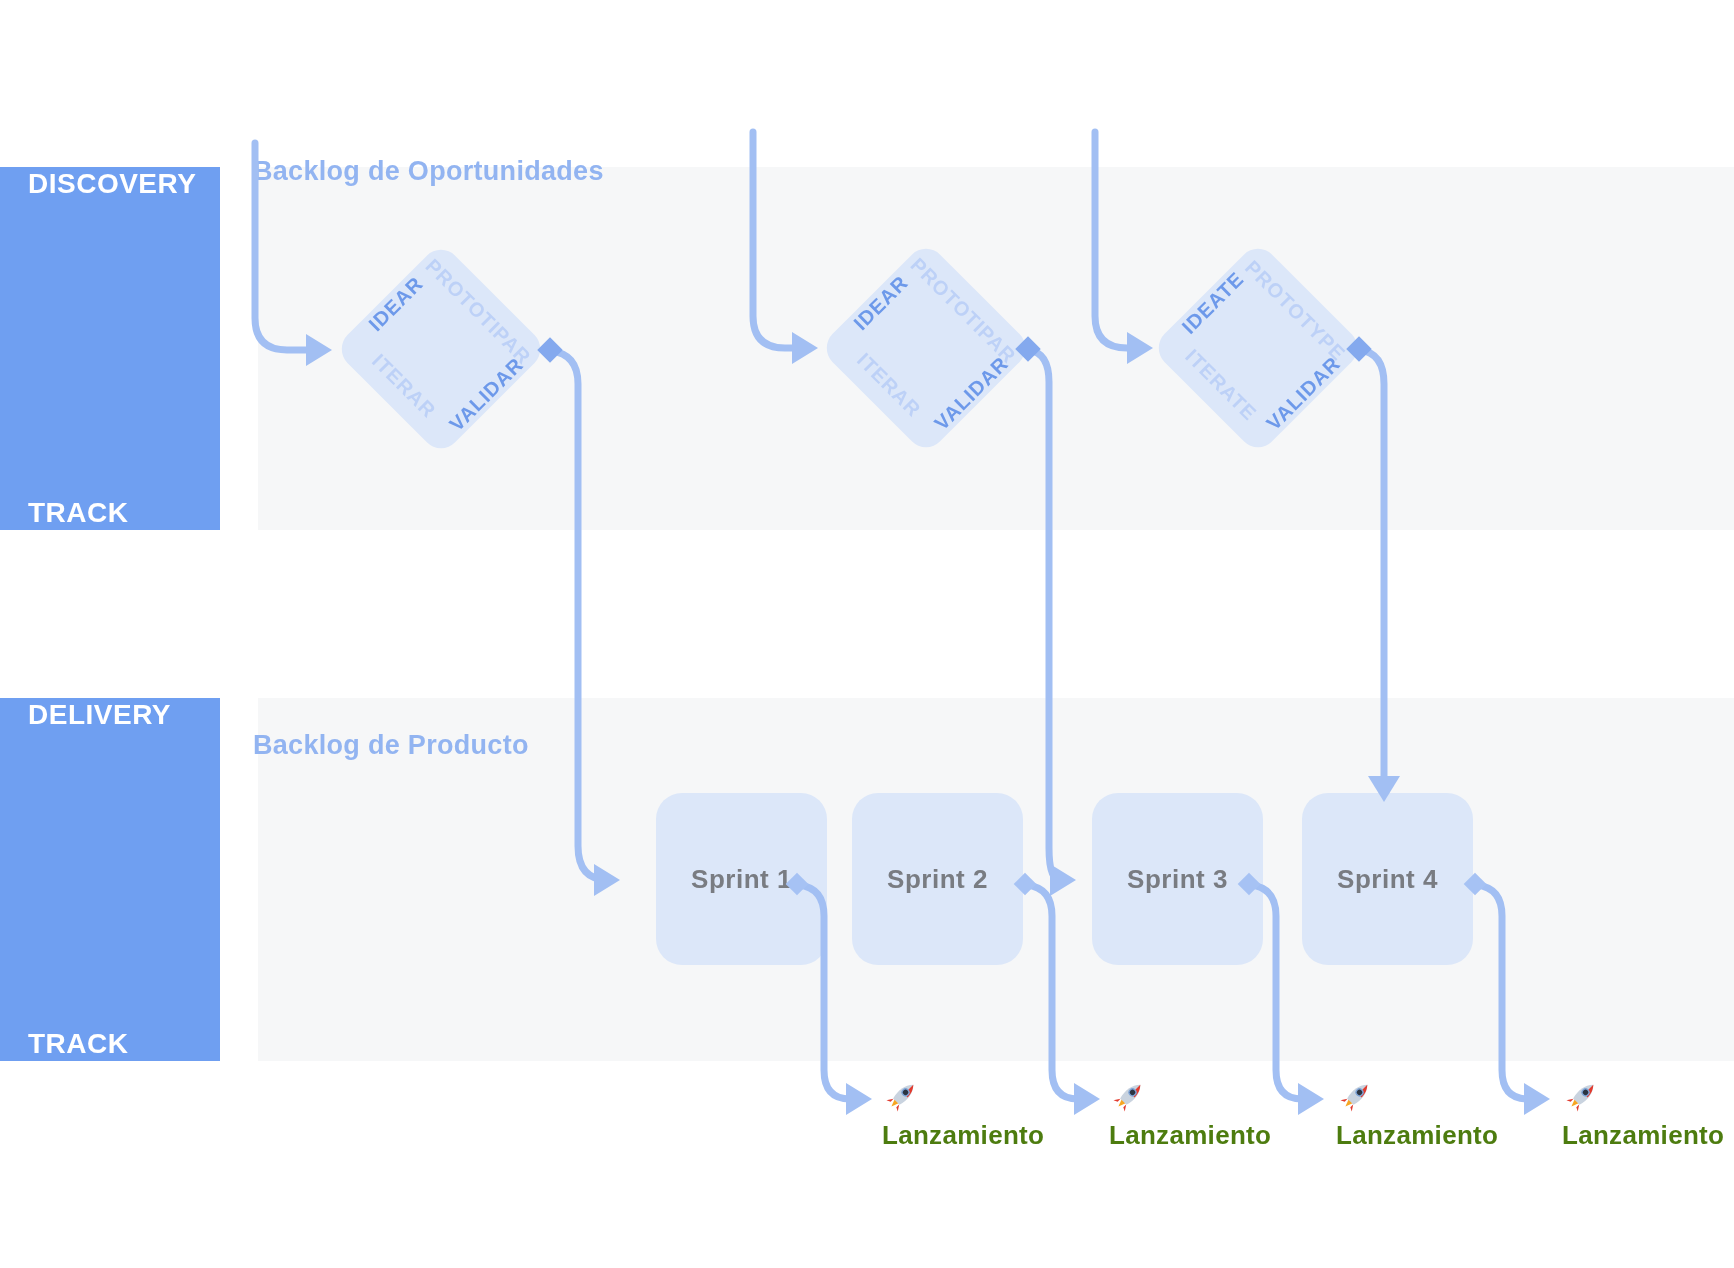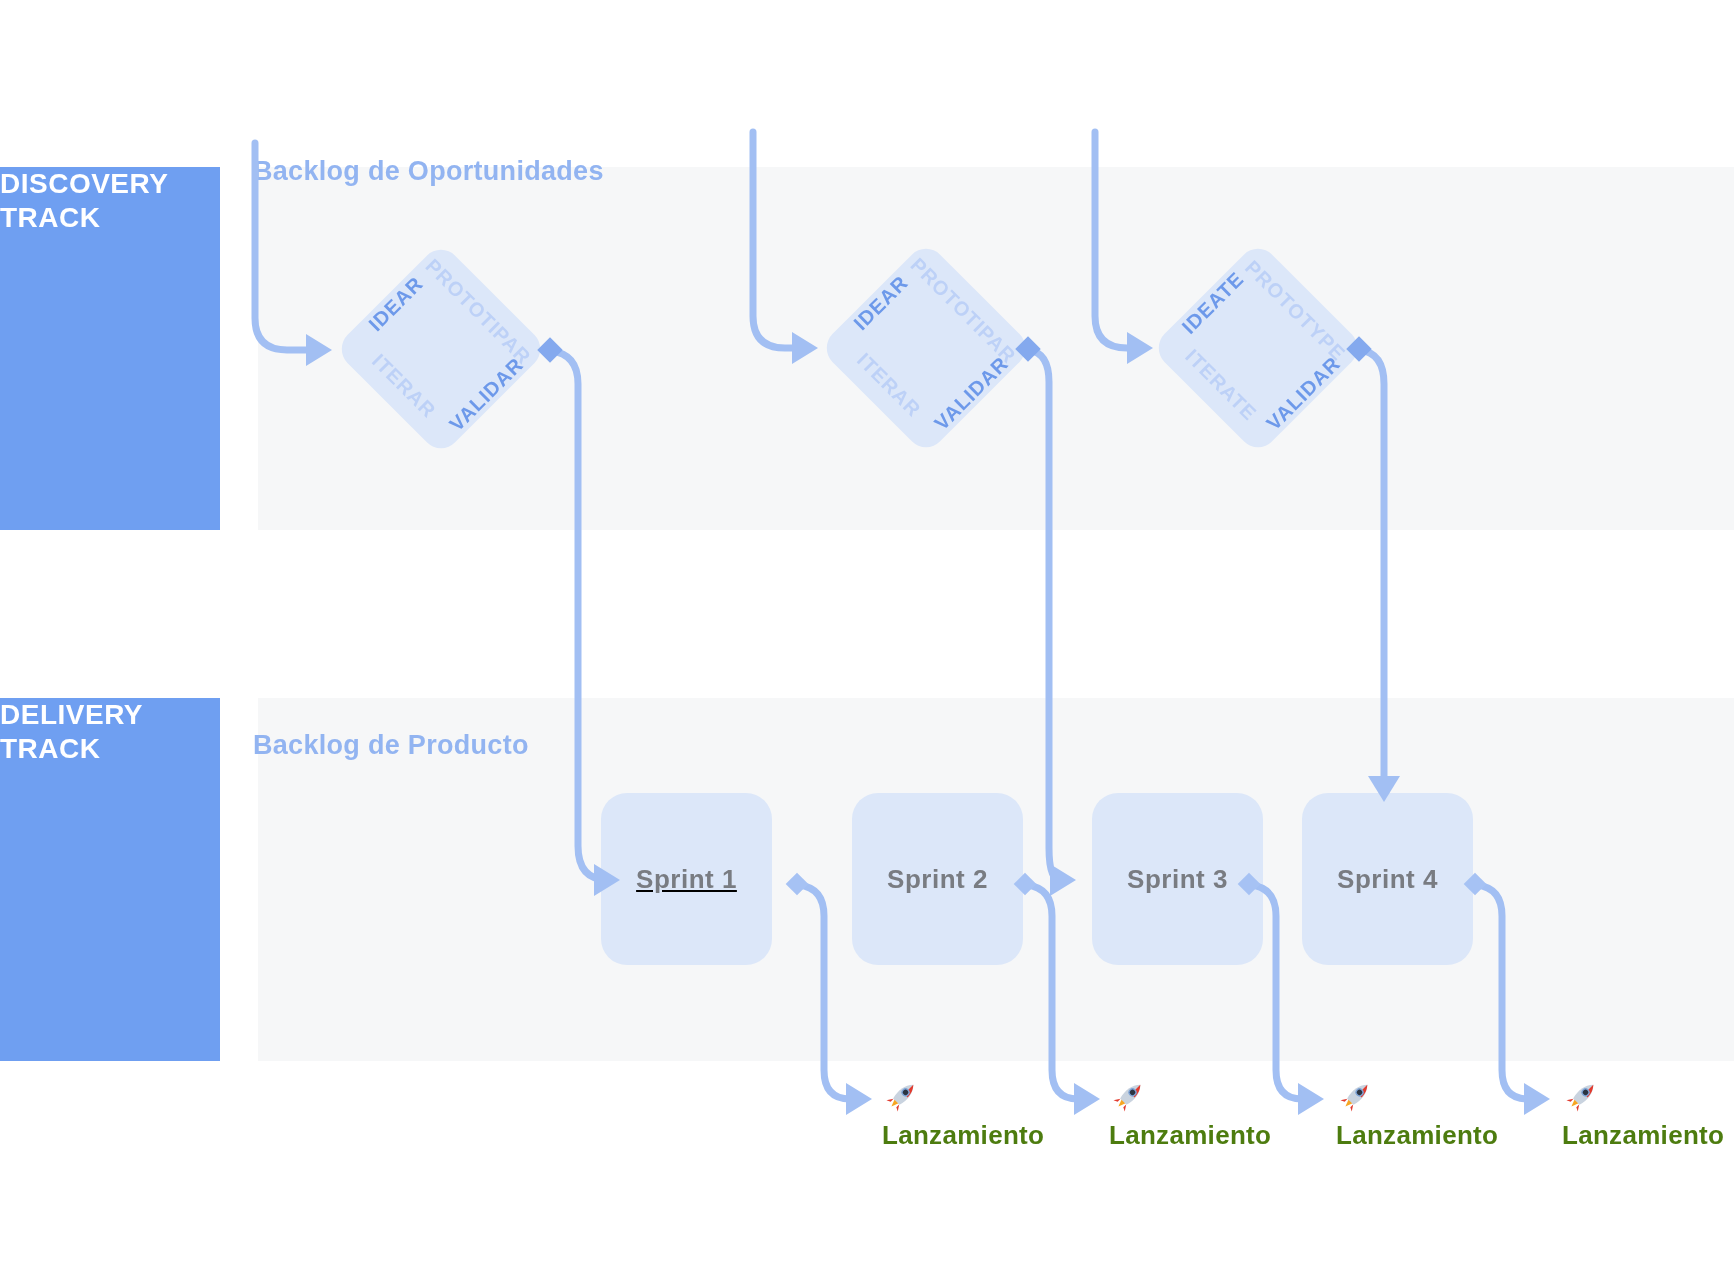--- a/index.html
+++ b/index.html
@@ -8,21 +8,21 @@
     background:#ffffff;
     font-family:"Liberation Sans", sans-serif;
   }
   
   .band{position:absolute;left:258px;right:0;height:363px;background:#f6f7f8;}
   .band.discovery{top:167px;}
   .band.delivery{top:698px;}
   
   .track-box{
     position:absolute;left:0;width:220px;height:363px;background:#6f9ff1;
-    display:flex;flex-direction:column;justify-content:flex-start;
+    display:flex;flex-direction:column;justify-content:space-between;padding-left:28px;
     box-sizing:border-box;
   }
   .track-box.discovery{top:167px;}
   .track-box.delivery{top:698px;}
   .track-box .tline{
     color:#ffffff;font-size:28px;font-weight:700;line-height:34px;letter-spacing:.5px;
   }
   
   .backlog-label{
     position:absolute;left:253px;color:#92b4f1;font-size:27px;font-weight:700;letter-spacing:.3px;
@@ -91,21 +91,21 @@
   <span class="d-label d-bottom d-light">ITERAR</span>
   <span class="d-label d-left d-dark">IDEAR</span>
 </div>
 <div class="diamond" style="left:1182px;top:272px;">
   <span class="d-label d-top d-light">PROTOTYPE</span>
   <span class="d-label d-right d-dark">VALIDAR</span>
   <span class="d-label d-bottom d-light">ITERATE</span>
   <span class="d-label d-left d-dark">IDEATE</span>
 </div>
 
-<div class="sprint" style="left:601px;text-decoration:underline;">
+<div class="sprint" style="left:656px;">
   <span class="sprint-label">Sprint 1</span>
 </div>
 <div class="sprint" style="left:852px;">
   <span class="sprint-label">Sprint 2</span>
 </div>
 <div class="sprint" style="left:1076px;margin-left:16px;">
   <span class="sprint-label">Sprint 3</span>
 </div>
 <div class="sprint" style="left:1302px;justify-content:center;">
   <span class="sprint-label">Sprint 4</span>

